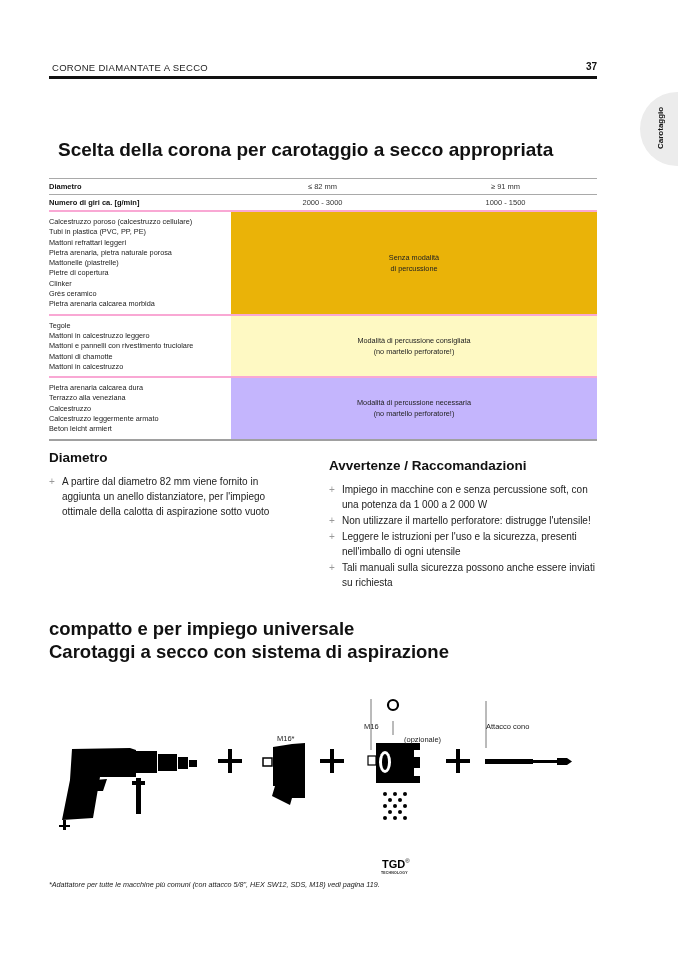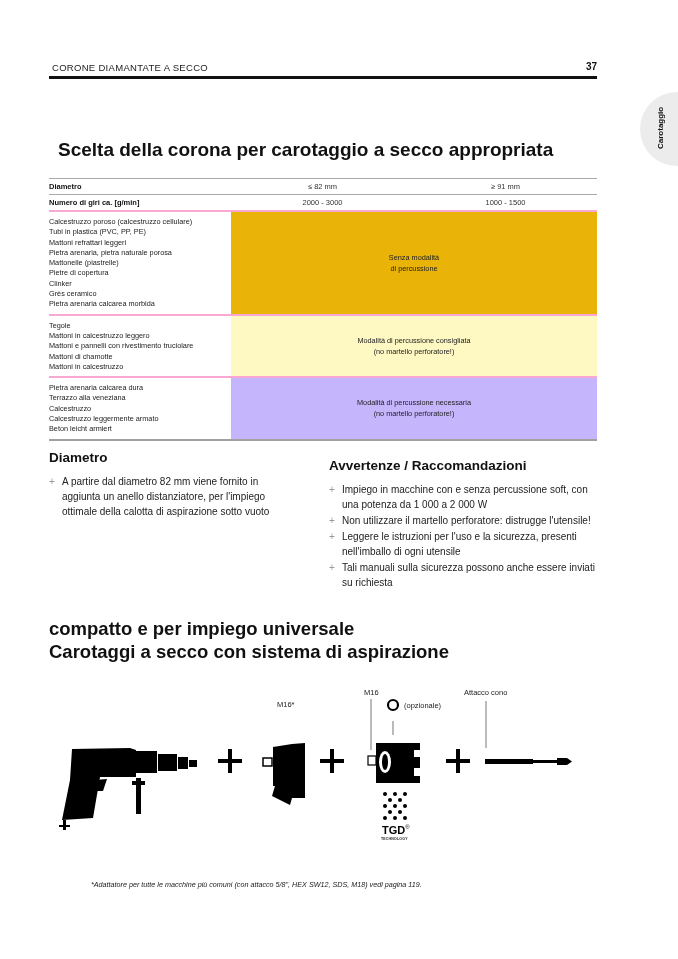--- a/index.html
+++ b/index.html
@@ -32,23 +32,23 @@
 
   .col-left { position: absolute; left: 49px; top: 450px; width: 250px; }
   .col-right { position: absolute; left: 329px; top: 450px; width: 270px; margin-top: 8px; }
   .h2 { font-size: 13.5px; font-weight: bold; color: #111; margin-bottom: 9px; white-space: nowrap; }
   .bullet { position: relative; padding-left: 13px; font-size: 10px; line-height: 15px; color: #222; margin-bottom: 1px; }
   .bullet .plus { position: absolute; left: 0; top: 0; color: #999; font-size: 10px; }
 
   .h1b { position: absolute; left: 49px; top: 617px; font-size: 18.5px; font-weight: bold; line-height: 23px; color: #111; }
 
   .diagram { position: absolute; left: 0; top: 680px; width: 678px; height: 170px; }
-  .diagram .lbl { position: absolute; font-size: 7.5px; color: #222; white-space: nowrap; }
-
-  .footnote { position: absolute; left: 49px; top: 880px; font-size: 7.2px; font-style: italic; color: #222; white-space: nowrap; margin-left: 42px; }
+  .diagram .lbl { position: absolute; font-size: 7.5px; color: #222; white-space: nowrap; margin-top: 34px; }
+
+  .footnote { position: absolute; left: 49px; top: 880px; font-size: 7.2px; font-style: italic; color: #222; white-space: nowrap; }
 </style>
 </head>
 <body>
 
 <div class="running-head">
   <span class="section">CORONE DIAMANTATE A SECCO</span>
   <span class="page-num">37</span>
   <div class="rule"></div>
 </div>
 
@@ -222,18 +222,18 @@
     <g>
       <line x1="486" y1="21" x2="486" y2="68" stroke="#777" stroke-width="1"></line>
       <rect x="485" y="79" width="48" height="5" fill="#000"></rect>
       <rect x="533" y="80" width="24" height="3" fill="#000"></rect>
       <path d="M557,78 L567,78 L572,81.5 L567,85 L557,85 Z" fill="#000"></path>
     </g>
   </svg>
   <span class="lbl" style="left:277px;top:20px;">M16*</span>
   <span class="lbl" style="left:364px;top:8px;">M16</span>
   <span class="lbl" style="left:404px;top:21px;">(opzionale)</span>
-  <span class="lbl" style="left:464px;top:8px;">Attacco cono</span>
+  <span class="lbl" style="left:486px;top:8px;">Attacco cono</span>
   <span class="lbl" style="left:382px;top:144px;font-size:11px;font-weight:bold;color:#000;"><span>TGD</span><sup style="font-size:6px;font-weight:normal;">®</sup></span>
   <span class="lbl" style="left:381px;top:157px;font-size:3.5px;font-weight:bold;letter-spacing:0.2px;">TECHNOLOGY</span>
 </div>
 
 <div class="footnote">*Adattatore per tutte le macchine più comuni (con attacco 5/8", HEX SW12, SDS, M18) vedi pagina 119.</div>
 
 </body></html>

